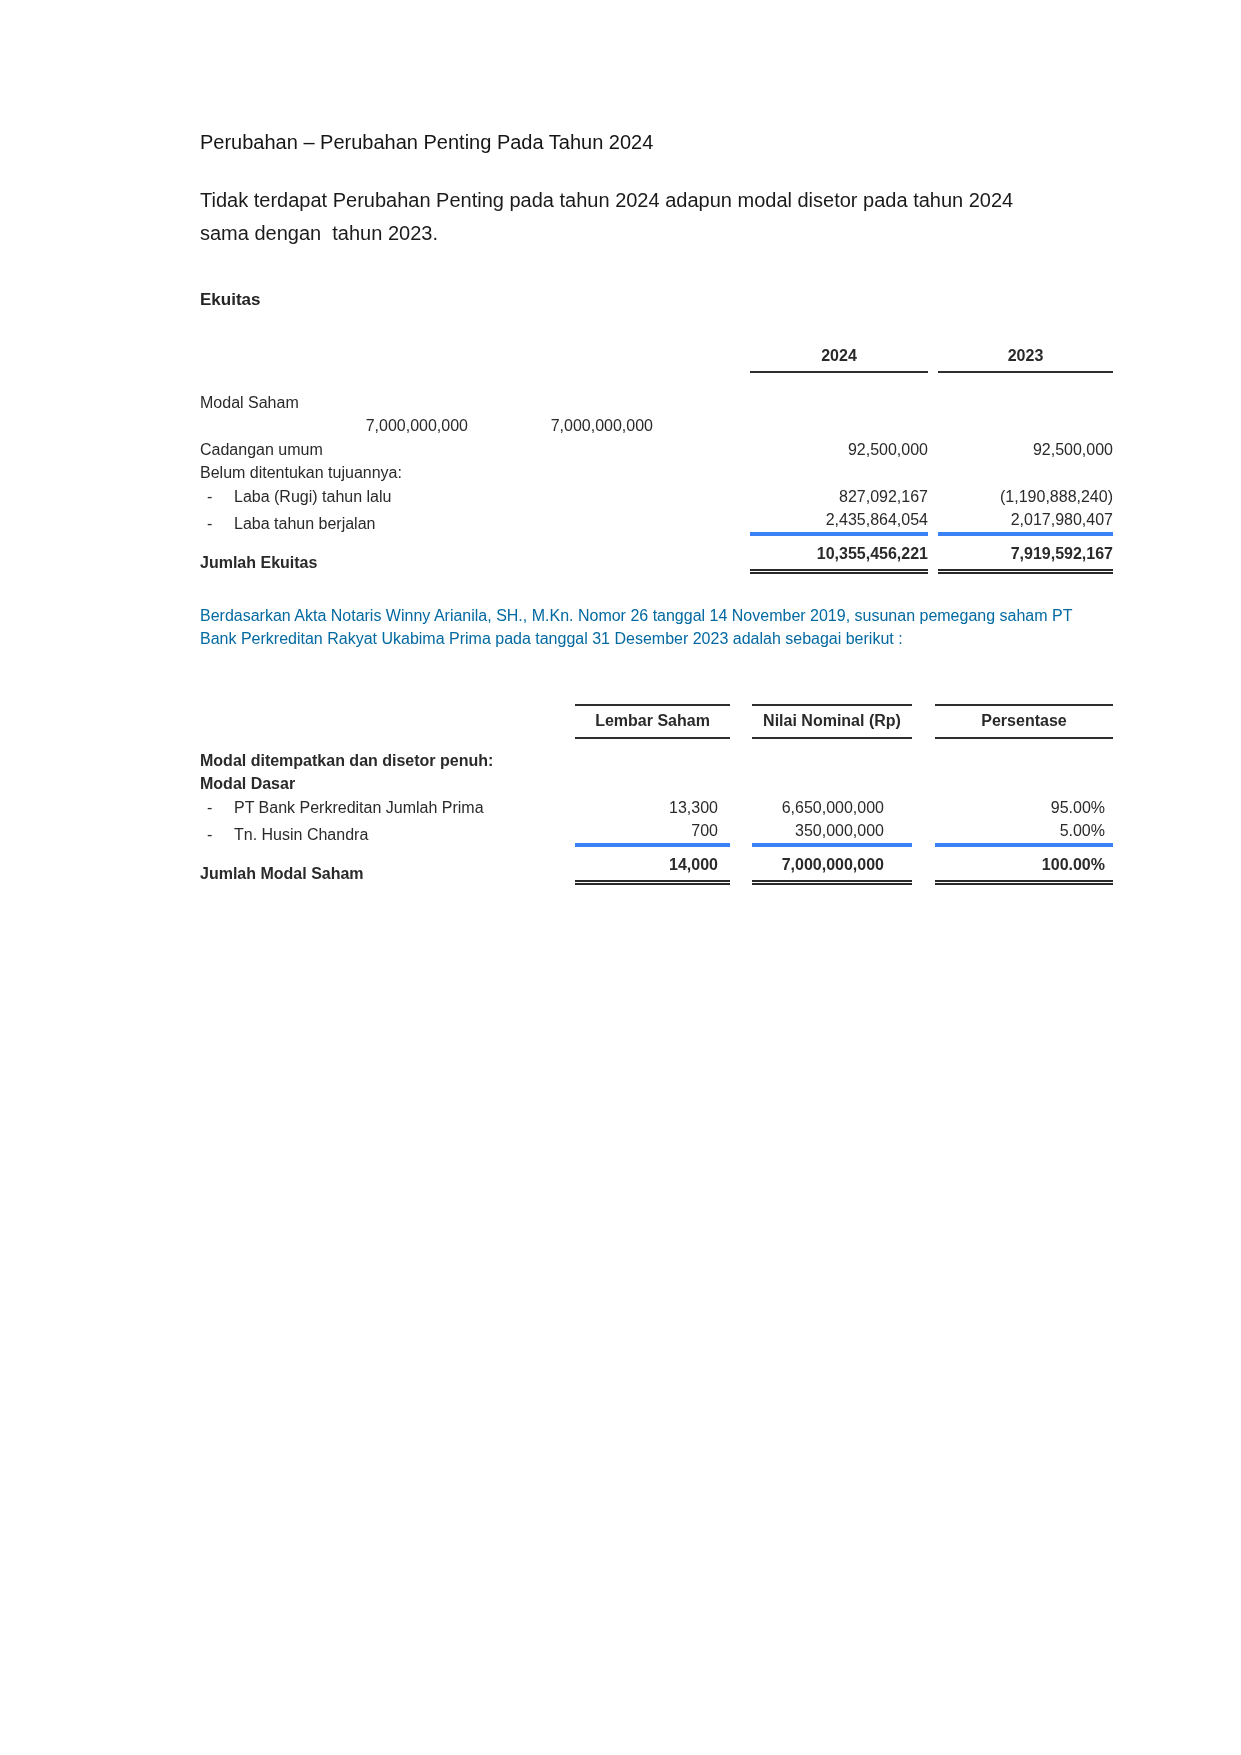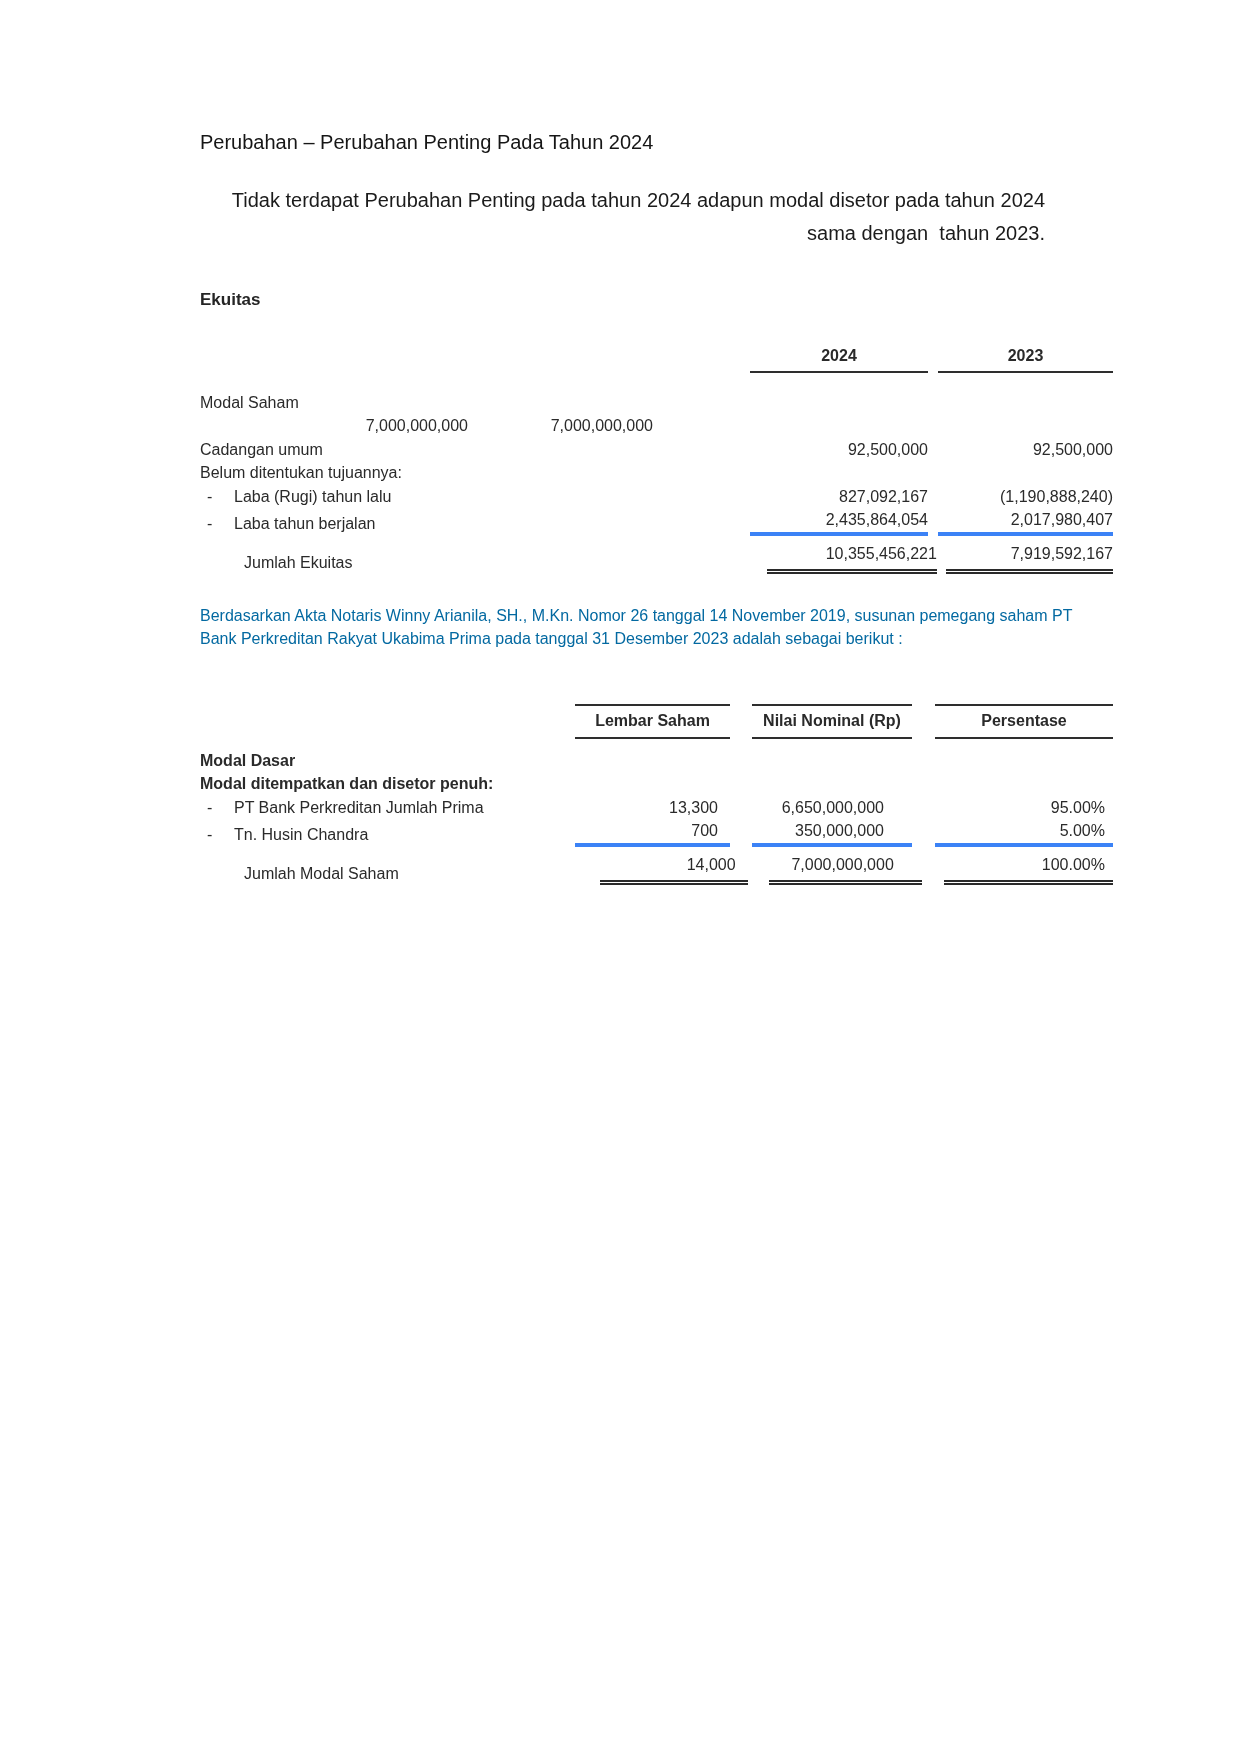--- a/index.html
+++ b/index.html
@@ -9,41 +9,41 @@
     width:1241px; height:1755px;
     background:#ffffff;
     font-family:"Liberation Sans", sans-serif;
     color:#1f1f1f;
     overflow:hidden;
   }
   .content { position:absolute; left:200px; top:130px; width:913px; }
 
   
   .doc-title { font-size:20px; font-weight:normal; line-height:24px; color:#161616; }
-  .intro { margin-top:30px; width:845px; font-size:20px; line-height:33px; color:#1b1b1b; white-space:pre-wrap;text-align:right; }
+  .intro { margin-top:30px; width:845px; font-size:20px; line-height:33px; color:#1b1b1b; white-space:pre-wrap; }
 
   
   .scan { color:#2a2a2a; }
   .sec-heading { margin-top:40px; font-size:17px; font-weight:bold; color:#252525; }
 
   .row { display:flex; align-items:flex-end; font-size:16px; line-height:23.5px; }
   .bullet { display:inline-block; width:34px; padding-left:7px; }
 
   
   .t1-label { width:460px; }
   .t1-sp1 { width:90px; }
   .t1-v24 { width:178px; text-align:right; }
   .t1-sp2 { width:10px; }
   .t1-v23 { width:175px; text-align:right; }
 
   .t1-head { margin-top:34px; }
   .t1-head .hcell { text-align:center; font-weight:bold; border-bottom:2px solid #2e2e2e; padding-bottom:3px; }
   .t1-body { margin-top:18px; }
   .rule-under { border-bottom:4px solid #3b82f6; }
-  .total-row { font-weight:normal; margin-top:4px;margin-left:44px; }
+  .total-row { font-weight:bold; margin-top:4px; }
   .total-row .dbl { border-bottom:5px double #2a2a2a; padding-top:2px; padding-bottom:4px; }
 
   .notary { margin-top:30px; width:913px; font-size:16px; line-height:23px; color:#0369a1; }
 
   
   .t2-label { width:360px; }
   .t2-spA { width:15px; }
   .t2-shares { width:155px; text-align:right; padding-right:12px; }
   .t2-spB { width:22px; }
   .t2-nominal { width:160px; text-align:right; padding-right:28px; }
@@ -155,31 +155,31 @@
           <div class="t2-shares hcell">Lembar Saham</div>
           <div class="t2-spB"></div>
           <div class="t2-nominal hcell">Nilai Nominal (Rp)</div>
           <div class="t2-spC"></div>
           <div class="t2-pct hcell">Persentase</div>
         </div>
 
         <div class="t2-body">
 
           <div class="row bold">
-            <div class="t2-label">Modal Dasar</div>
+            <div class="t2-label">Modal ditempatkan dan disetor penuh:</div>
             <div class="t2-spA"></div>
               <div class="t2-shares"></div>
               <div class="t2-spB"></div>
               <div class="t2-nominal"></div>
               <div class="t2-spC"></div>
               <div class="t2-pct"></div>
           </div>
 
           <div class="row bold">
-            <div class="t2-label">Modal ditempatkan dan disetor penuh:</div>
+            <div class="t2-label">Modal Dasar</div>
             <div class="t2-spA"></div>
               <div class="t2-shares"></div>
               <div class="t2-spB"></div>
               <div class="t2-nominal"></div>
               <div class="t2-spC"></div>
               <div class="t2-pct"></div>
           </div>
 
           <div class="row">
             <div class="t2-label">

